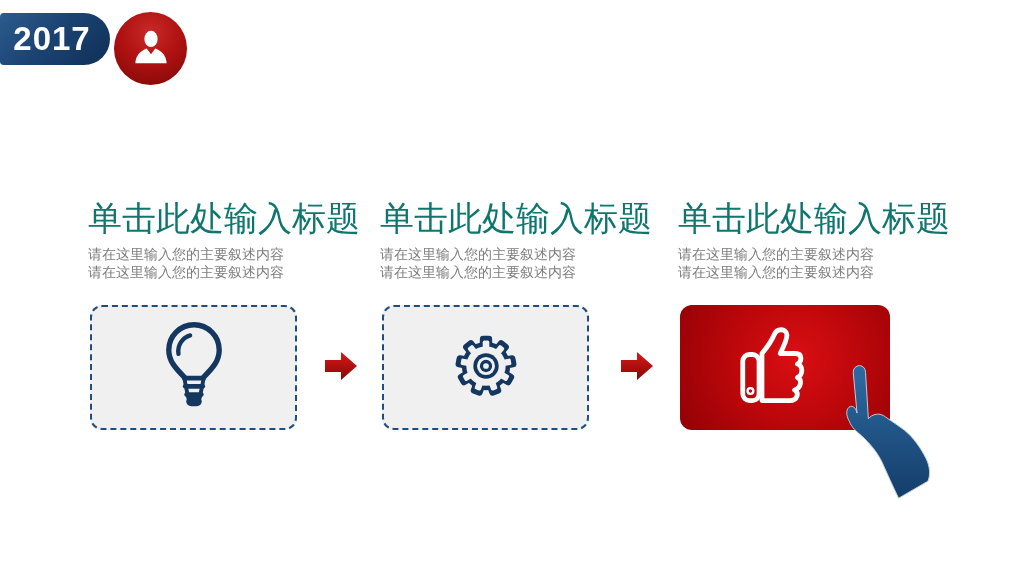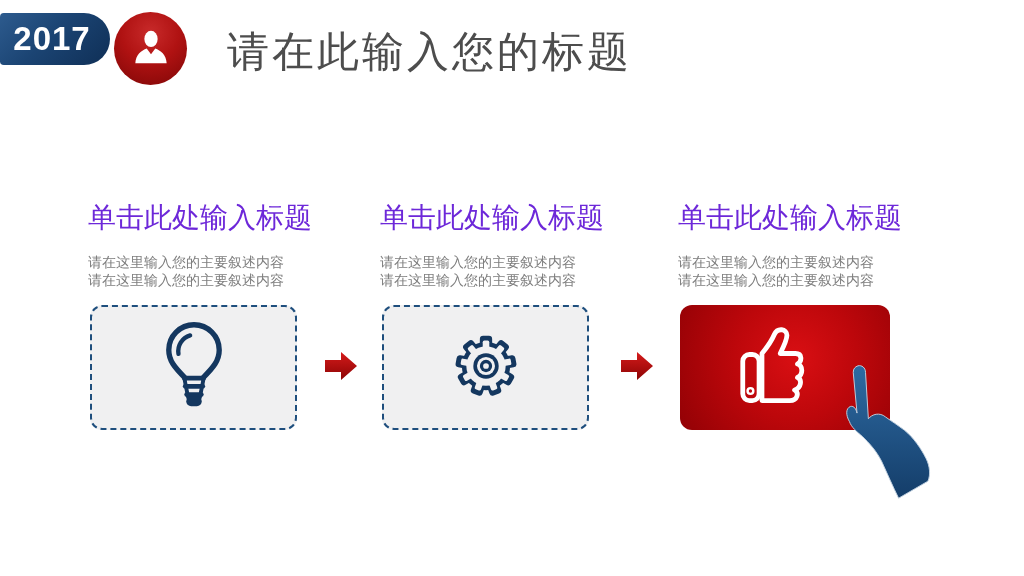--- a/index.html
+++ b/index.html
@@ -22,22 +22,22 @@
     background:radial-gradient(circle at 50% 28%,#c82a2a 0%,#b01212 45%,#7e0606 100%);
     display:flex;align-items:center;justify-content:center;
   }
   .page-title{
     position:absolute;left:227px;top:24px;
     font-size:42px;font-weight:400;color:#4d4d4d;letter-spacing:3px;white-space:nowrap;
   }
   
   .step{position:absolute;top:203px;width:212px;}
   .step.c1{left:88px;} .step.c2{left:380px;} .step.c3{left:678px;}
-  .step-heading{font-size:28px;color:#6d28d9;line-height:30px;white-space:nowrap;}
-  .step-lines{margin-top:20px;}
+  .step-heading{font-size:34px;color:#0f766e;line-height:30px;white-space:nowrap;}
+  .step-lines{margin-top:12px;}
   .step-line{font-size:14px;color:#7d7d7d;line-height:18px;white-space:nowrap;}
   .step-box{
     position:absolute;top:305px;width:207px;height:125px;border-radius:12px;
     background:#f0f0f1;border:2px dashed #1e4e7d;box-sizing:border-box;
     display:flex;align-items:center;justify-content:center;
   }
   .step-box.b1{left:90px;} .step-box.b2{left:382px;}
   .step-box.red{
     left:680px;width:210px;height:125px;border:none;
     background:radial-gradient(circle at 55% 42%,#d90f13 0%,#bd070b 45%,#920105 100%);
@@ -57,21 +57,20 @@
 
   <div class="user-circle">
     <span>
       <svg width="38" height="38" viewBox="0 0 40 40">
         <ellipse cx="20" cy="11.5" rx="7" ry="8.5" fill="#ffffff"></ellipse>
         <path d="M3.5,37 C4,28 10,23.5 15.5,21.5 L20,27.5 L24.5,21.5 C30,23.5 36,28 36.5,37 Z" fill="#ffffff"></path>
       </svg>
     </span>
   </div>
 
-  <div class="page-title">请在此输入您的标题</div>
 
   <div class="step c1">
     <div class="step-heading">单击此处输入标题</div>
     <div class="step-lines">
       <div class="step-line">请在这里输入您的主要叙述内容</div>
       <div class="step-line">请在这里输入您的主要叙述内容</div>
     </div>
   </div>
 
   <div class="step c2">

